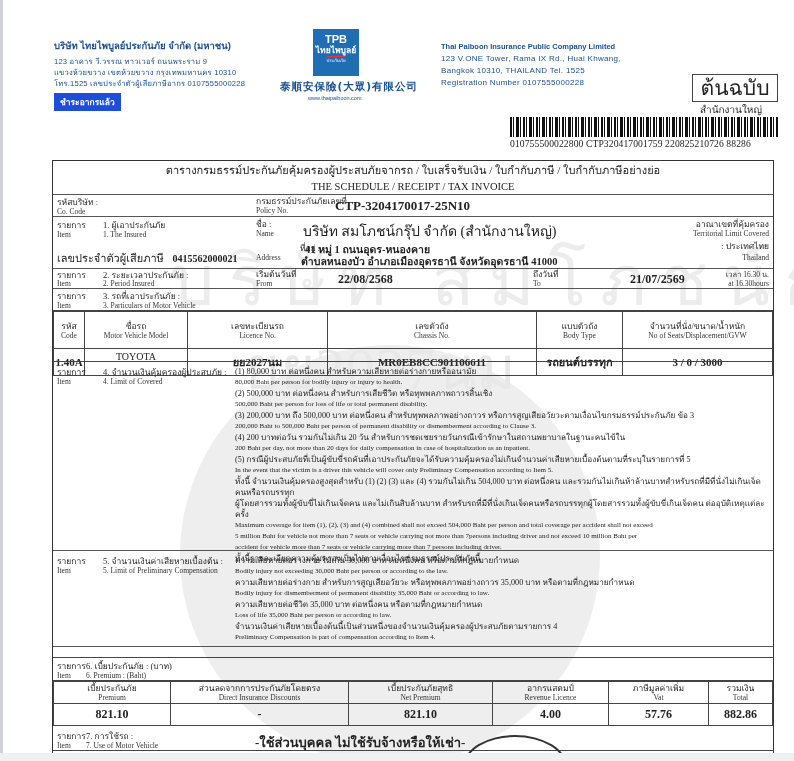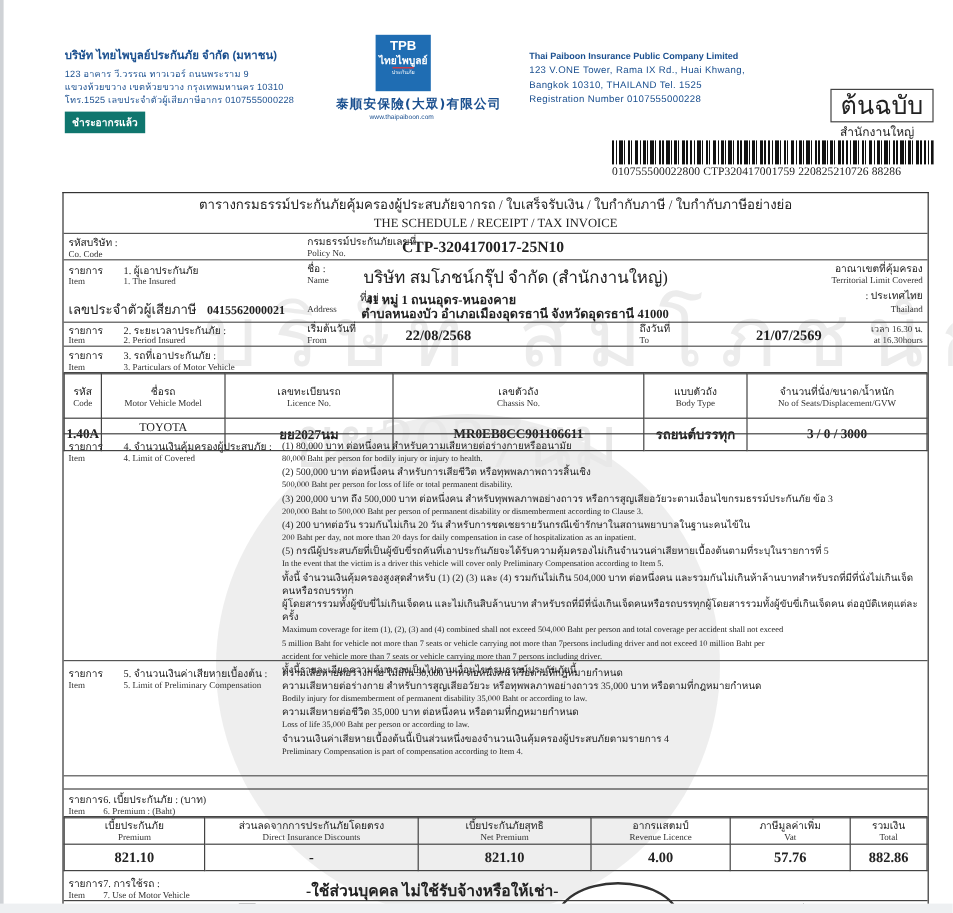--- a/index.html
+++ b/index.html
@@ -5,21 +5,21 @@
   html, body { margin:0; padding:0; }
   body { width:794px; height:761px; overflow:hidden; background:#ffffff; position:relative;
          font-family:"Liberation Serif","DejaVu Serif",serif; color:#222; }
   .left-rail { position:absolute; left:0; top:0; width:3px; height:761px; background:#cfd2d6; }
   .bottom-bar { position:absolute; left:0; bottom:0; width:794px; height:8px; background:#eef0f2; }
 
   
   .hdr-th { position:absolute; left:54px; top:38px; width:240px; font-family:"Liberation Sans","DejaVu Sans",sans-serif; color:#1a4f8f; }
   .hdr-th .name { font-size:9.5px; font-weight:bold; margin-bottom:3px; }
   .hdr-th .line { font-size:7.6px; line-height:11px; letter-spacing:.2px; }
-  .paid-badge { display:inline-block; margin-top:4px; background:#0f766e; color:#fff; font-size:8.5px; font-weight:bold; padding:2px 6px; }
+  .paid-badge { display:inline-block; margin-top:4px; background:#1d4ed8; color:#fff; font-size:8.5px; font-weight:bold; padding:2px 6px; }
   .logo { position:absolute; left:313px; top:29px; width:46px; height:47px; background:#1f6db3; color:#fff; text-align:center; font-family:"Liberation Sans","DejaVu Sans",sans-serif; }
   .logo .tpb { font-size:11px; font-weight:bold; margin-top:5px; line-height:11px; }
   .logo .thname { font-size:8.5px; font-weight:bold; line-height:10px; }
   .logo .small { font-size:4.5px; line-height:6px; }
   .logo .line-r { width:18px; height:1px; background:#e33; margin:1px auto; }
   .chinese { position:absolute; left:280px; top:80px; font-size:10.5px; font-weight:bold; color:#1a4f8f; font-family:"DejaVu Sans",sans-serif; letter-spacing:1px; }
   .website { position:absolute; left:308px; top:95px; font-size:5.5px; color:#1a4f8f; font-family:"Liberation Sans",sans-serif; }
   .hdr-en { position:absolute; left:441px; top:42px; font-family:"Liberation Sans","DejaVu Sans",sans-serif; color:#1a4f8f; }
   .hdr-en .name { font-size:7.5px; font-weight:bold; margin-bottom:2px; }
   .hdr-en .line { font-size:8px; line-height:12px; letter-spacing:.3px; }
@@ -223,20 +223,21 @@
       </div>
   </div>
 
   <div class="sect" style="top:390px;height:96px;">
     <div class="abs lbl-th" style="left:4px;top:5px;">รายการ</div>
     <div class="abs lbl-en" style="left:4px;top:15px;">Item</div>
     <div class="abs lbl-th" style="left:50px;top:5px;">5. จำนวนเงินค่าเสียหายเบื้องต้น :</div>
     <div class="abs lbl-en" style="left:50px;top:15px;">5. Limit of Preliminary Compensation</div>
     <div class="abs cover-text" style="left:182px;top:4px;width:535px;" id="preliminary-lines">
         <div>ความเสียหายต่อร่างกาย ไม่เกิน 30,000 บาท ต่อหนึ่งคน หรือตามที่กฎหมายกำหนด</div>
+        <div class="en">Bodily injury not exceeding 30,000 Baht per person or according to the law.</div>
         <div>ความเสียหายต่อร่างกาย สำหรับการสูญเสียอวัยวะ หรือทุพพลภาพอย่างถาวร 35,000 บาท หรือตามที่กฎหมายกำหนด</div>
         <div class="en">Bodily injury for dismemberment of permanent disability 35,000 Baht or according to law.</div>
         <div>ความเสียหายต่อชีวิต 35,000 บาท ต่อหนึ่งคน หรือตามที่กฎหมายกำหนด</div>
         <div class="en">Loss of life 35,000 Baht per person or according to law.</div>
         <div>จำนวนเงินค่าเสียหายเบื้องต้นนี้เป็นส่วนหนึ่งของจำนวนเงินคุ้มครองผู้ประสบภัยตามรายการ 4</div>
         <div class="en">Preliminary Compensation is part of compensation according to Item 4.</div>
       </div>
   </div>
 
   <div class="sect" style="top:496px;height:24px;border-bottom:1px solid #444;border-top:1px solid #444;">

